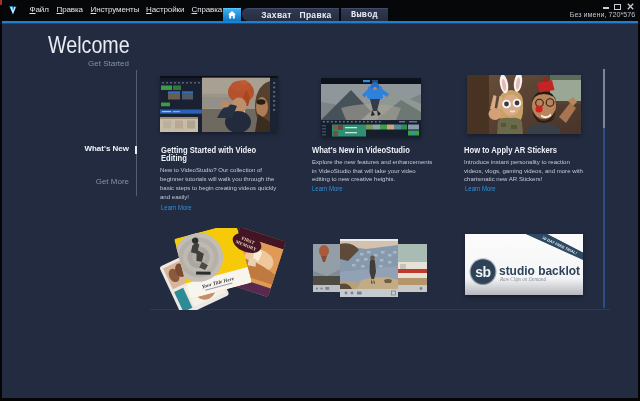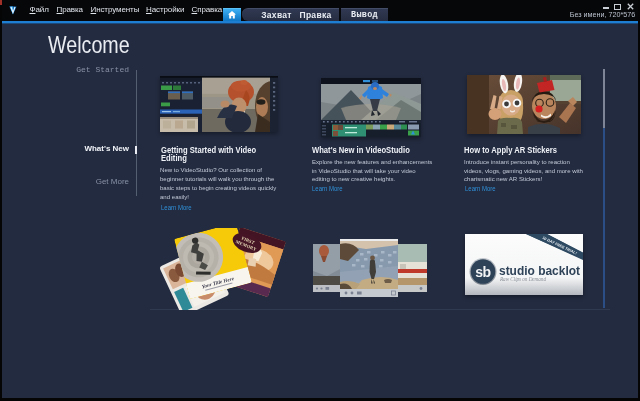--- a/index.html
+++ b/index.html
@@ -54,21 +54,21 @@
 
   <div class="abs" style="right:4.7px;top:11.4px;font-size:7.2px;line-height:7.2px;color:#b9c0cc;">Без имени, 720*576</div>
 
   <div class="abs" style="left:0;top:20.7px;width:640px;height:2.3px;background:#1e7ed2;"></div>
   <div class="abs" style="left:0;top:23px;width:640px;height:1px;background:#1d4a7c;"></div>
 
   <div id="content">
 
     <div class="abs" style="left:47.5px;top:9.6px;font-size:24px;line-height:24px;color:#e9ecf1;transform:scaleX(0.82);transform-origin:0 0;">Welcome</div>
 
-    <div class="nav" style="top:42px;font-family:Liberation Mono, monospace;">Get Started</div>
+    <div class="nav" style="top:36px;">Get Started</div>
     <div class="nav" style="top:121.5px;color:#f2f5f9;font-weight:bold;padding-left:48px;">What's New</div>
     <div class="nav" style="top:154.4px;">Get More</div>
     <div class="abs" style="left:135.9px;top:46.5px;width:1px;height:126px;background:#555f72;"></div>
     <div class="abs" style="left:134.6px;top:122.5px;width:2.9px;height:8px;background:#e9ecf2;"></div>
 
     <div class="abs" style="left:150px;top:285.7px;width:460px;height:1px;background:#2f3950;"></div>
 
     <div class="abs" style="left:603.3px;top:45.5px;width:1.7px;height:239px;background:#2c4e86;"></div>
     <div class="abs" style="left:603.3px;top:45.5px;width:1.7px;height:59px;background:#7d8596;"></div>
 

